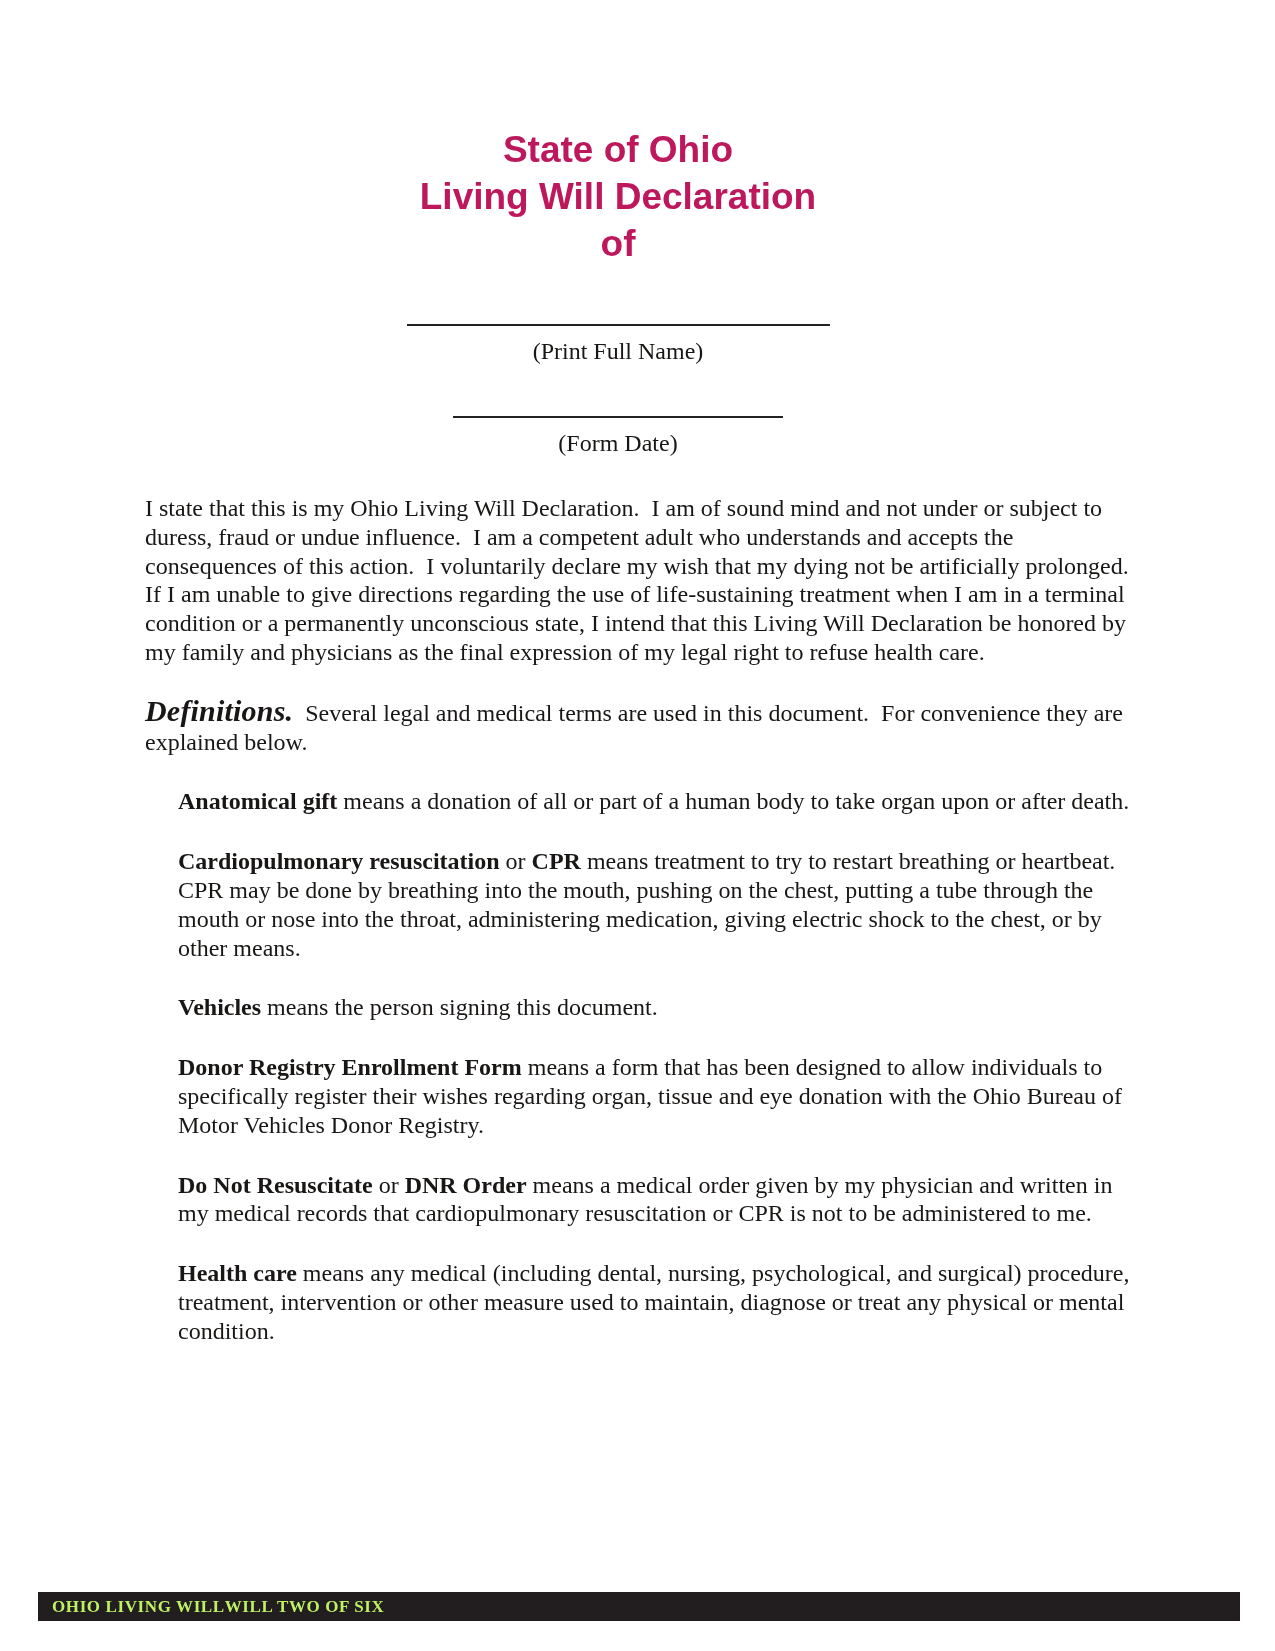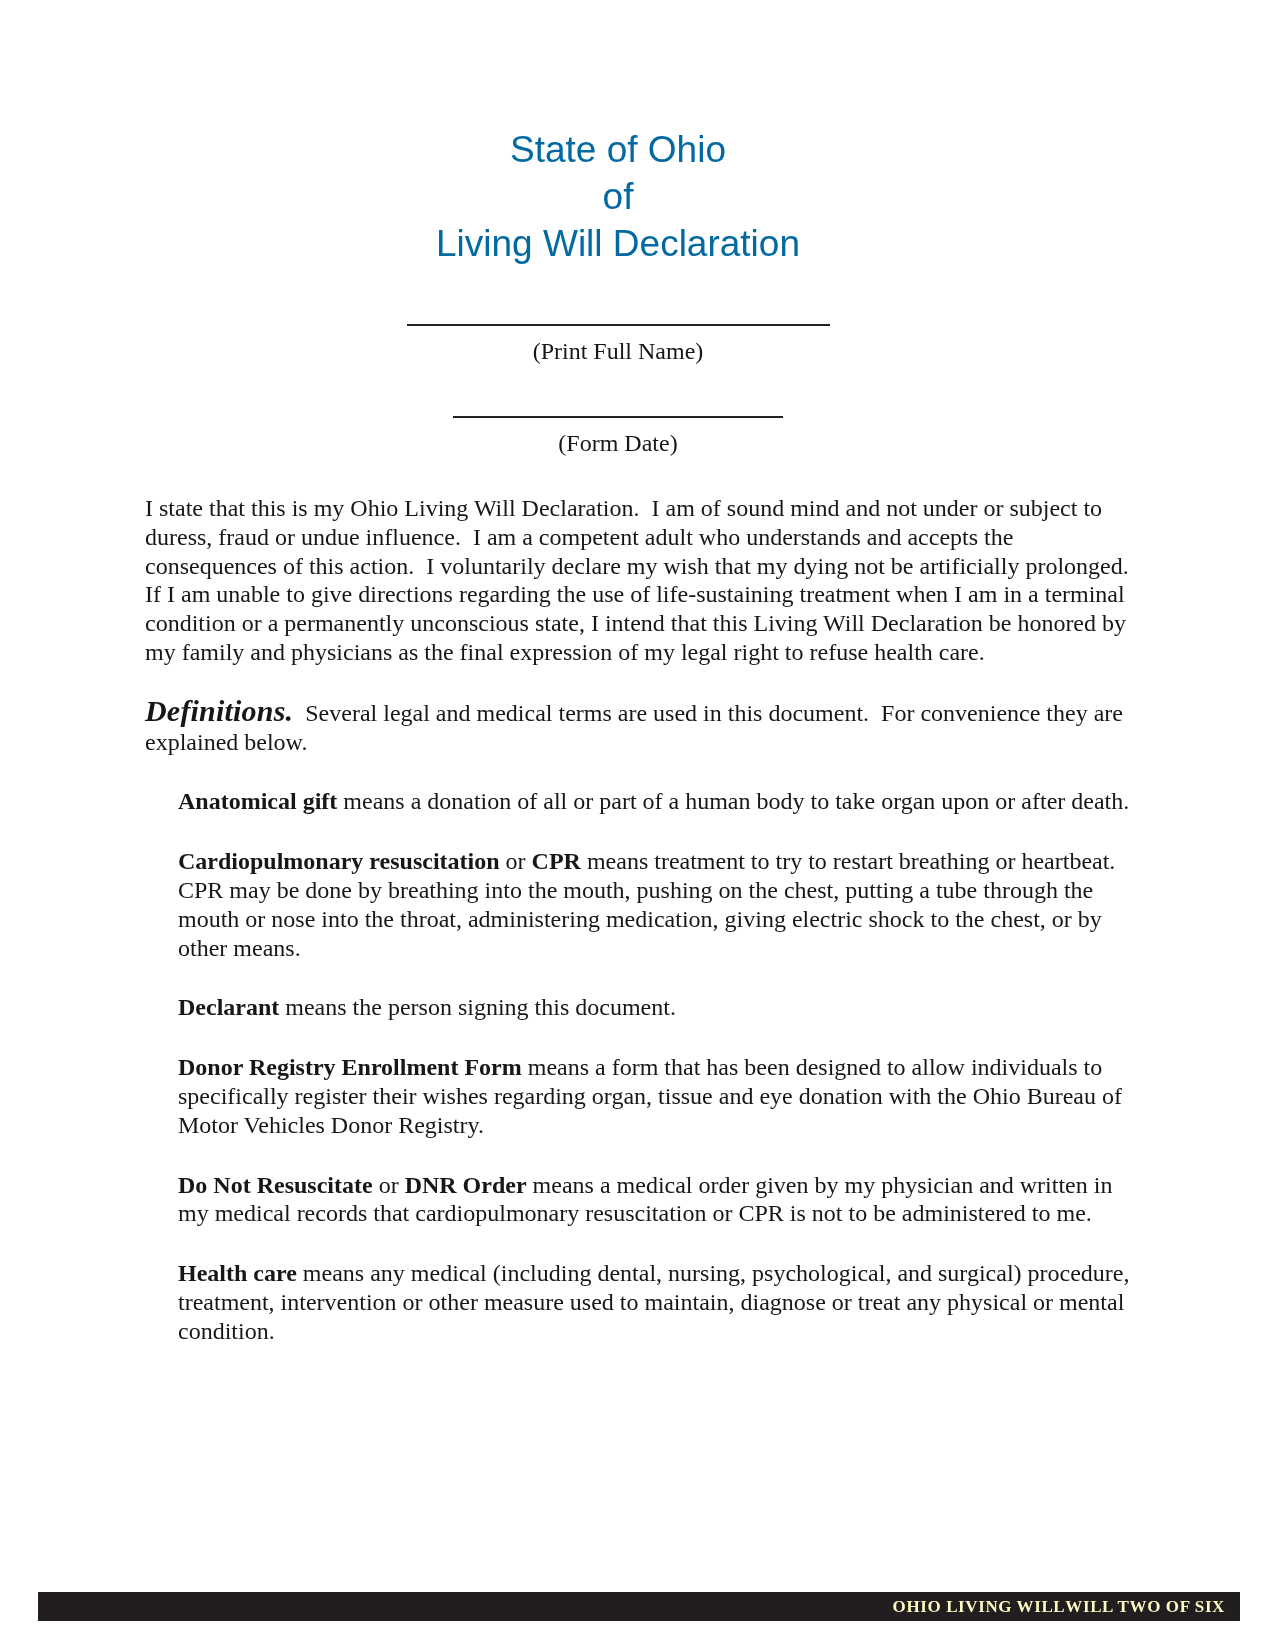--- a/index.html
+++ b/index.html
@@ -9,73 +9,73 @@
     background:#ffffff;
     color:#191715;
     font-family:"Liberation Serif", serif;
     overflow:hidden;
   }
   .content{padding:0 130px 0 145px;}
   .center-wrap{width:946px;}  
   .doc-title{
     margin:126px 0 0 0;
     font-family:"Liberation Sans", sans-serif;
-    font-weight:400;
+    font-weight:700;
     font-size:37px;line-height:47px;
-    text-align:center;color:#0369a1;
+    text-align:center;color:#be185d;
   }
   .doc-title span{display:block;}
   .rule{height:0;border-top:2px solid #242220;margin:0 auto;}
   .rule-name{width:423px;margin-top:57px;}
   .rule-birth{width:330px;margin-top:50px;}
   .caption{font-size:24px;line-height:29px;margin-top:11px;text-align:center;}
   .body-text{font-size:24px;line-height:28.8px;}
   .intro{margin:36px 0 0 0;}
   .defs-lead{margin:30px 0 0 0;}
   .definition{margin:31px 0 0 33px;}
   .seg-heading{font-weight:700;font-style:italic;font-size:30px;letter-spacing:0.2px;}
   .seg-term{font-weight:700;}
   .seg-normal{}
   .footer-bar{
     position:absolute;left:38px;top:1592px;
     width:1202px;height:29px;box-sizing:border-box;
-    background:#221e1f;color:#fef9c3;
-    display:flex;justify-content:flex-end;align-items:center;
+    background:#221e1f;color:#bef264;
+    display:flex;justify-content:flex-start;align-items:center;
     padding:1px 15px 0 14px;
     font-family:"Liberation Serif", serif;
     font-weight:700;font-size:17px;letter-spacing:0.6px;
   }
 </style>
 </head>
 <body>
 
 <div class="page">
   <div class="content">
 
     <div class="center-wrap">
       <h1 class="doc-title">
         <span>State of Ohio</span>
+        <span>Living Will Declaration</span>
         <span>of</span>
-        <span>Living Will Declaration</span>
       </h1>
 
       <div class="rule rule-name"></div>
       <div class="caption">(Print Full Name)</div>
 
       <div class="rule rule-birth"></div>
       <div class="caption">(Form Date)</div>
     </div>
 
     <p class="body-text intro">I state that this is my Ohio Living Will Declaration.&nbsp; I am of sound mind and not under or subject to duress, fraud or undue influence.&nbsp; I am a competent adult who understands and accepts the consequences of this action.&nbsp; I voluntarily declare my wish that my dying not be artificially prolonged. If I am unable to give directions regarding the use of life-sustaining treatment when I am in a terminal condition or a permanently unconscious state, I intend that this Living Will Declaration be honored by my family and physicians as the final expression of my legal right to refuse health care.</p>
 
     <p class="body-text defs-lead"><span class="seg-heading">Definitions.</span><span class="seg-normal">&nbsp; Several legal and medical terms are used in this document.&nbsp; For convenience they are explained below.</span></p>
 
     <p class="body-text definition"><span class="seg-term">Anatomical gift</span><span class="seg-normal"> means a donation of all or part of a human body to take organ upon or after death.</span></p>
     <p class="body-text definition"><span class="seg-term">Cardiopulmonary resuscitation</span><span class="seg-normal"> or </span><span class="seg-term">CPR</span><span class="seg-normal"> means treatment to try to restart breathing or heartbeat.&nbsp; CPR may be done by breathing into the mouth, pushing on the chest, putting a tube through the mouth or nose into the throat, administering medication, giving electric shock to the chest, or by other means.</span></p>
-    <p class="body-text definition"><span class="seg-term">Declarant</span><span class="seg-normal"> means the person signing this document.</span></p>
+    <p class="body-text definition"><span class="seg-term">Vehicles</span><span class="seg-normal"> means the person signing this document.</span></p>
     <p class="body-text definition"><span class="seg-term">Donor Registry Enrollment Form</span><span class="seg-normal"> means a form that has been designed to allow individuals to specifically register their wishes regarding organ, tissue and eye donation with the Ohio Bureau of Motor Vehicles Donor Registry.</span></p>
     <p class="body-text definition"><span class="seg-term">Do Not Resuscitate</span><span class="seg-normal"> or </span><span class="seg-term">DNR Order</span><span class="seg-normal"> means a medical order given by my physician and written in my medical records that cardiopulmonary resuscitation or CPR is not to be administered to me.</span></p>
     <p class="body-text definition"><span class="seg-term">Health care</span><span class="seg-normal"> means any medical (including dental, nursing, psychological, and surgical) procedure, treatment, intervention or other measure used to maintain, diagnose or treat any physical or mental condition.</span></p>
 
   </div>
 
   <div class="footer-bar" style="background: rgb(34, 30, 31);">
     <span>OHIO LIVING WILL</span>
     <span>WILL TWO OF SIX</span>
   </div>

